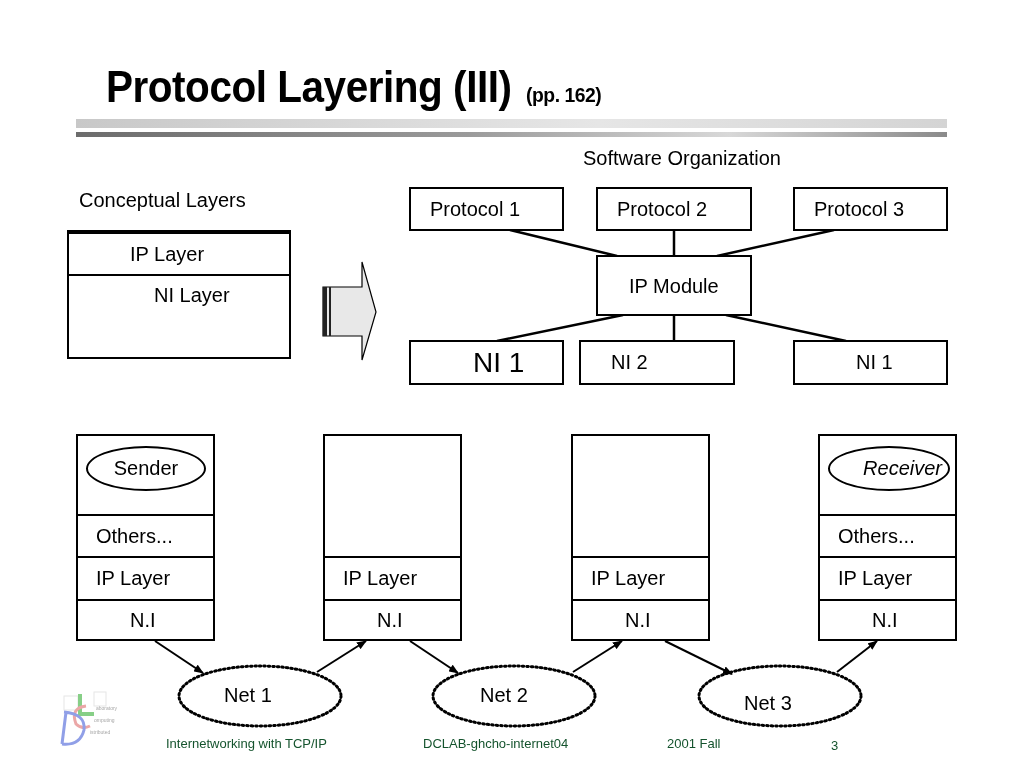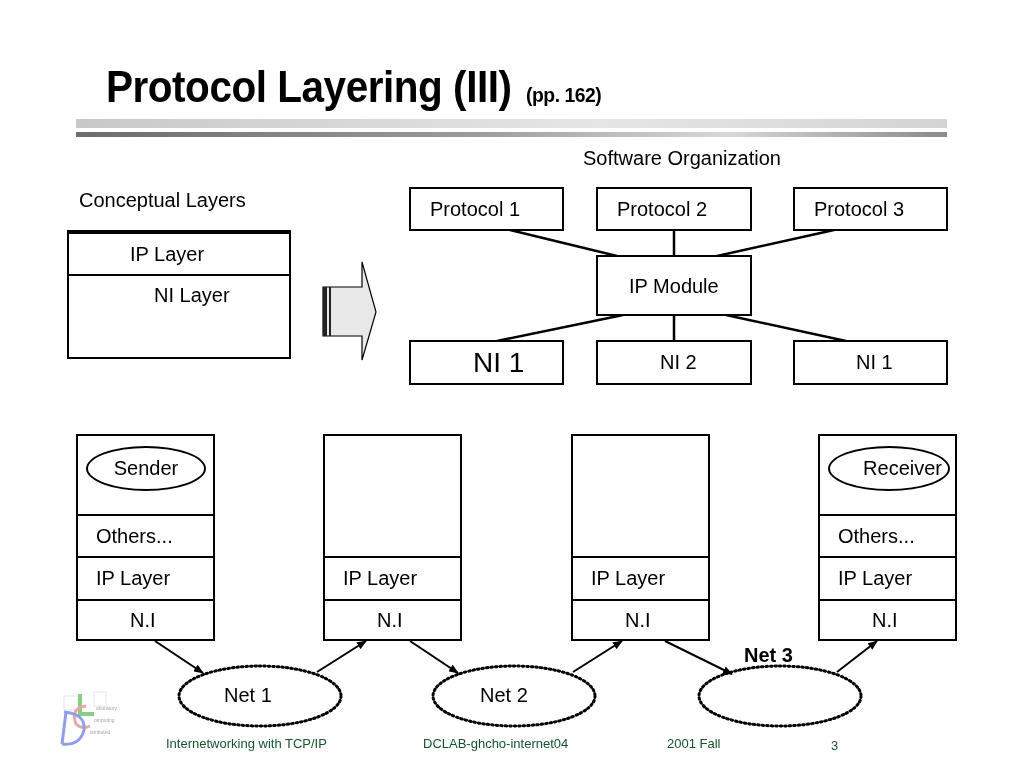--- a/index.html
+++ b/index.html
@@ -54,21 +54,21 @@
   <line x1="726" y1="315" x2="846" y2="341" stroke="#000" stroke-width="2.5"></line>
 </svg>
 
 <div class="abs box flex-c" style="left:409px;top:187px;width:155px;height:44px;font-size:20px;padding-left:19px;">Protocol 1</div>
 <div class="abs box flex-c" style="left:596px;top:187px;width:156px;height:44px;font-size:20px;padding-left:19px;">Protocol 2</div>
 <div class="abs box flex-c" style="left:793px;top:187px;width:155px;height:44px;font-size:20px;padding-left:19px;">Protocol 3</div>
 
 <div class="abs box" style="left:596px;top:255px;width:156px;height:61px;font-size:20px;padding-left:31px;padding-top:18px;">IP Module</div>
 
 <div class="abs box flex-c" style="left:409px;top:340px;width:155px;height:45px;font-size:28px;padding-left:62px;">NI 1</div>
-<div class="abs box flex-c" style="left:596px;top:340px;width:156px;height:45px;font-size:20px;padding-left:62px;">NI 2</div>
+<div class="abs box flex-c" style="left:579px;top:340px;width:156px;height:45px;font-size:20px;padding-left:30px;">NI 2</div>
 <div class="abs box flex-c" style="left:793px;top:340px;width:155px;height:45px;font-size:20px;padding-left:61px;">NI 1</div>
 
 <div class="abs box" style="left:76px;top:434px;width:139px;height:207px;text-align:right;">
   <div style="height:78px;position:relative;">
     <div class="abs flex-c" style="left:8px;top:10px;width:120px;height:45px;border:2px solid #000;border-radius:50%;box-sizing:border-box;justify-content:center;font-size:20px;">Sender</div>
   </div>
   <div class="cell" style="height:42px;padding-left:18px;">Others...</div>
   <div class="cell" style="height:43px;padding-left:18px;">IP Layer</div>
   <div class="cell" style="height:40px;padding-left:52px;">N.I</div>
 </div>
@@ -80,21 +80,21 @@
 </div>
 
 <div class="abs box" style="left:571px;top:434px;width:139px;height:207px;">
   <div style="height:120px;"></div>
   <div class="cell" style="height:43px;padding-left:18px;">IP Layer</div>
   <div class="cell" style="height:40px;padding-left:52px;">N.I</div>
 </div>
 
 <div class="abs box" style="left:818px;top:434px;width:139px;height:207px;">
   <div style="height:78px;position:relative;">
-    <div class="abs flex-c" style="left:8px;top:10px;width:122px;height:45px;border:2px solid #000;border-radius:50%;box-sizing:border-box;justify-content:flex-end;padding-right:6px;font-size:20px;">Receiver</div>
+    <div class="abs flex-c" style="left:8px;top:10px;width:122px;height:45px;border:2px solid #000;border-radius:50%;box-sizing:border-box;justify-content:flex-end;padding-right:6px;font-size:20px;font-style:italic;">Receiver</div>
   </div>
   <div class="cell" style="height:42px;padding-left:18px;">Others...</div>
   <div class="cell" style="height:43px;padding-left:18px;">IP Layer</div>
   <div class="cell" style="height:40px;padding-left:52px;">N.I</div>
 </div>
 
 <svg width="1024" height="768">
   <defs>
     <marker id="ah" markerWidth="10" markerHeight="8" refX="9" refY="4" orient="auto" markerUnits="userSpaceOnUse">
       <polygon points="0,0 10,4 0,8" fill="#000"></polygon>
@@ -107,21 +107,21 @@
   <line x1="155" y1="641" x2="203" y2="673" stroke="#000" stroke-width="2" marker-end="url(#ah)"></line>
   <line x1="317" y1="672" x2="366" y2="641" stroke="#000" stroke-width="2" marker-end="url(#ah)"></line>
   <line x1="410" y1="641" x2="458" y2="673" stroke="#000" stroke-width="2" marker-end="url(#ah)"></line>
   <line x1="573" y1="672" x2="622" y2="641" stroke="#000" stroke-width="2" marker-end="url(#ah)"></line>
   <line x1="665" y1="641" x2="732" y2="674" stroke="#000" stroke-width="2" marker-end="url(#ah)"></line>
   <line x1="837" y1="672" x2="877" y2="641" stroke="#000" stroke-width="2" marker-end="url(#ah)"></line>
 </svg>
 
 <div class="abs label" style="left:224px;top:684px;">Net 1</div>
 <div class="abs label" style="left:480px;top:684px;">Net 2</div>
-<div class="abs label" style="left:744px;top:644px;font-weight:bold;">Net 3</div>
+<div class="abs label" style="left:744px;top:692px;">Net 3</div>
 
 <div class="abs" style="left:56px;top:690px;width:86px;height:62px;">
   <svg width="86" height="62" style="position:absolute;left:0;top:0;opacity:0.75;">
     <rect x="8" y="6" width="14" height="14" fill="none" stroke="#ddd" stroke-width="1"></rect>
     <rect x="38" y="2" width="12" height="14" fill="none" stroke="#ddd" stroke-width="1"></rect>
     <path d="M24 4 L24 24 L38 24" fill="none" stroke="#5fbf5f" stroke-width="4"></path>
     <path d="M30 16 Q14 18 20 34 Q26 40 34 36" fill="none" stroke="#e58a8a" stroke-width="3"></path>
     <path d="M10 22 L6 54 M8 22 Q30 24 28 40 Q24 56 6 54" fill="none" stroke="#6b7fe0" stroke-width="3"></path>
     <text x="40" y="20" font-size="5" fill="#888" font-family="Liberation Sans, sans-serif">aboratory</text>
     <text x="38" y="32" font-size="5" fill="#888" font-family="Liberation Sans, sans-serif">omputing</text>

